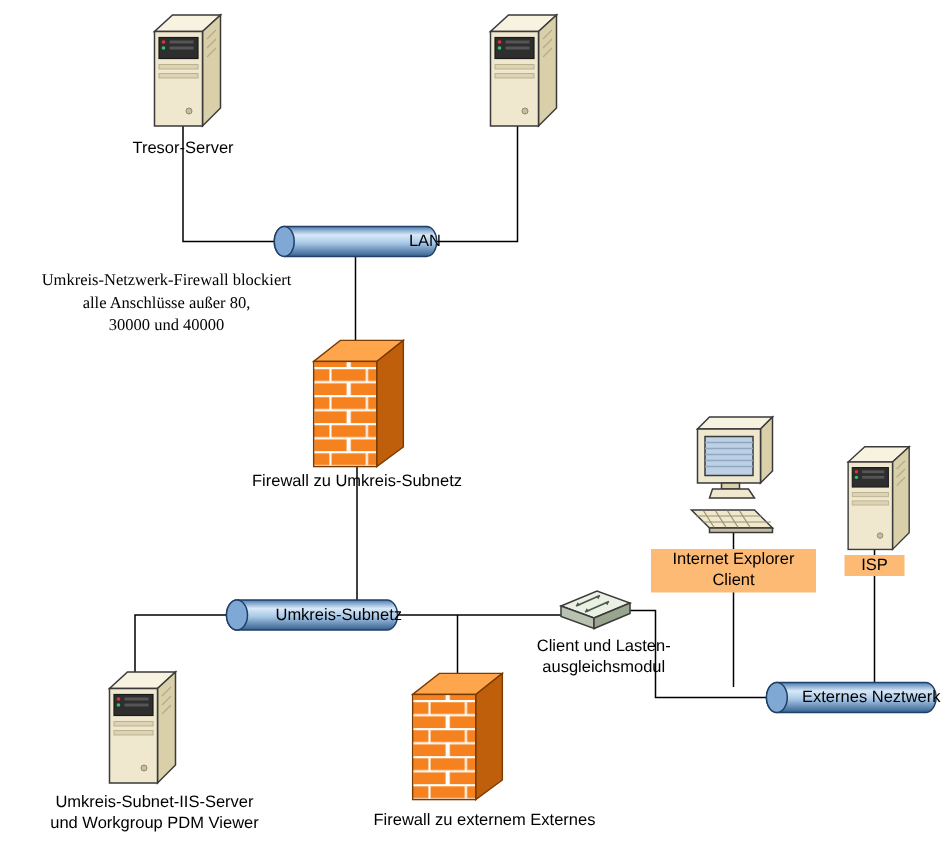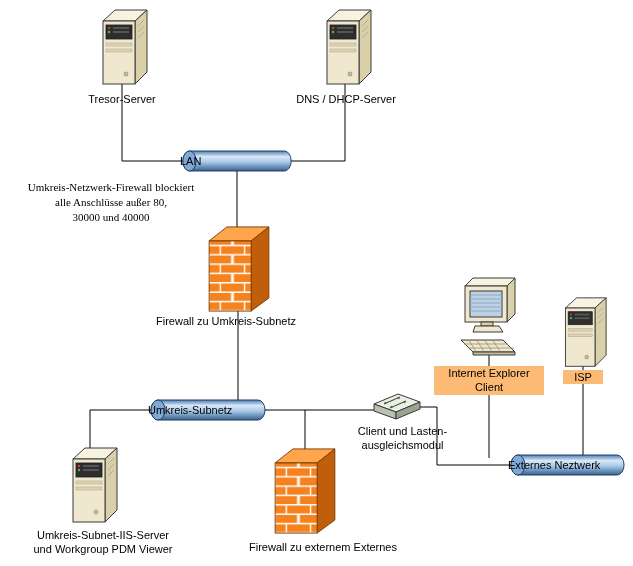--- a/index.html
+++ b/index.html
@@ -9,21 +9,21 @@
   }
   .connectors{position:absolute;left:0;top:0;}
   .node{position:absolute;}
   .node svg{display:block;}
   .label{
     position:absolute;font-size:11px;line-height:1.3;color:#000;
     text-align:center;white-space:pre-line;
   }
   .label.bg{background:#fdba74;}
   .cyl-label{
-    position:absolute;font-size:11px;color:#000;text-align:left;
+    position:absolute;font-size:11px;color:#000;text-align:right;
     line-height:14px;
   }
   .note{
     position:absolute;font-size:11px;line-height:1.35;color:#000;
     text-align:center;white-space:pre-line;font-family:Liberation Serif, serif;
   }
 </style>
 </head>
 <body>
 
@@ -117,39 +117,38 @@
         <use href="#sym-server"></use>
       </svg>
   </div>
   <div class="label" style="left:62px;top:92px;width:120px">Tresor-Server</div>
 
   <div class="node" style="left:318px;top:8px;width:56px;height:80px">
     <svg width="56" height="80">
         <use href="#sym-server"></use>
       </svg>
   </div>
-  <div class="label" style="left:276px;top:92px;width:140px">DNS / DHCP-Server</div>
 
   <div class="node" style="left:180px;top:150px;width:114px;height:22px">
     <svg width="114" height="22" preserveAspectRatio="none" viewBox="0 0 120 22">
         <use href="#sym-cylinder"></use>
       </svg>
   </div>
   <div class="cyl-label" style="left:180px;top:154px;width:114px">LAN</div>
 
   <div class="note" style="left:5px;top:180px;width:212px">Umkreis-Netzwerk-Firewall blockiert
 alle Anschlüsse außer 80,
 30000 und 40000</div>
 
   <div class="node" style="left:208px;top:226px;width:62px;height:86px">
     <svg width="62" height="86" viewBox="0 0 66 92">
         <use href="#sym-firewall"></use>
       </svg>
   </div>
-  <div class="label" style="left:131px;top:314px;width:190px">Firewall zu Umkreis-Subnetz</div>
+  <div class="label" style="left:143px;top:314px;width:190px">Firewall zu Umkreis-Subnetz</div>
 
   <div class="node" style="left:148px;top:399px;width:120px;height:22px">
     <svg width="120" height="22" viewBox="0 0 120 22">
         <use href="#sym-cylinder"></use>
       </svg>
   </div>
   <div class="cyl-label" style="left:148px;top:403px;width:120px">Umkreis-Subnetz</div>
 
   <div class="node" style="left:64px;top:446px;width:56px;height:80px">
     <svg width="56" height="80">

